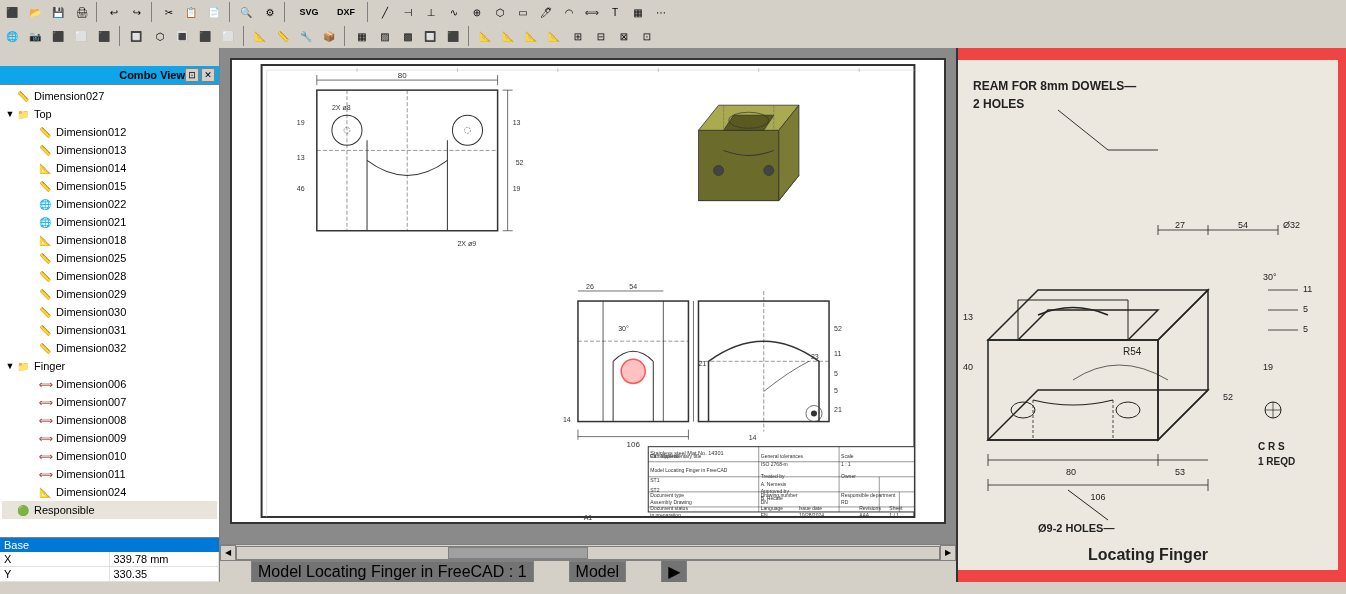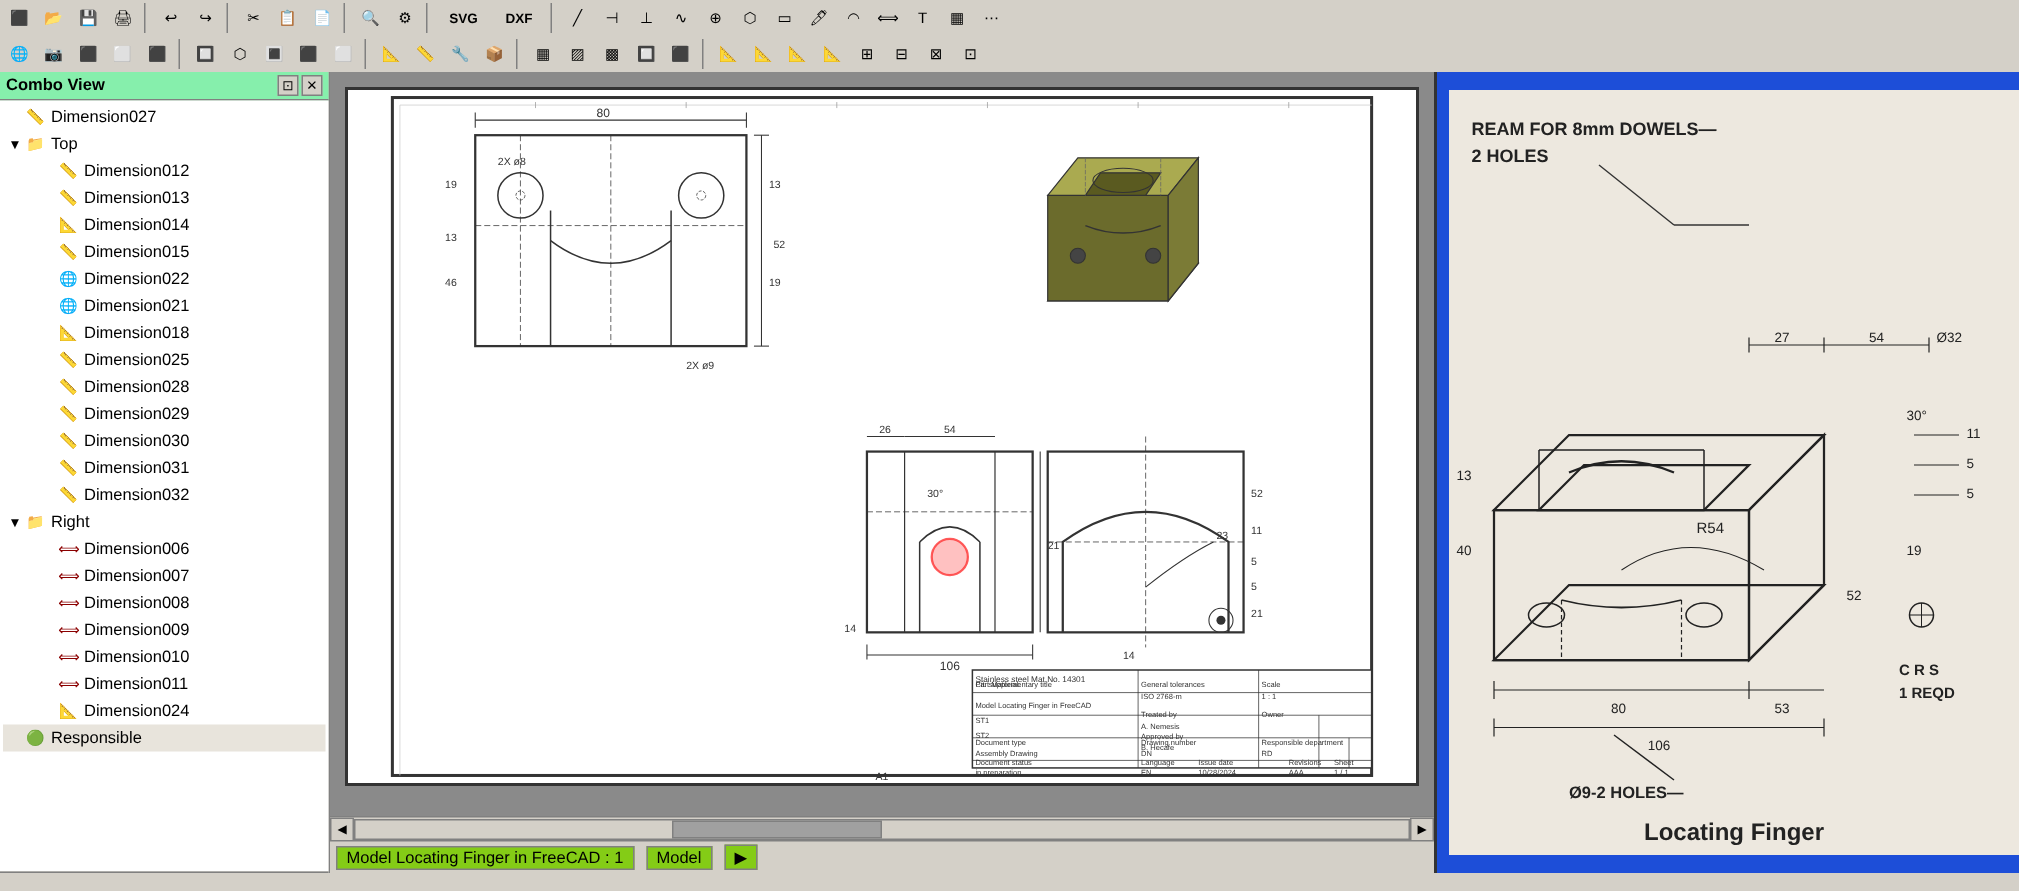--- a/index.html
+++ b/index.html
@@ -31,26 +31,27 @@
     .left-panel {
       width: 220px;
       min-width: 220px;
       background: #d4d0c8;
       border-right: 1px solid #808080;
       display: flex;
       flex-direction: column;
     }
 
     .panel-header {
-      background: #86efac;
+      background: #0ea5e9;
       border-bottom: 1px solid #808080;
       padding: 2px 4px;
       display: flex;
       align-items: center;
-      justify-content: space-between;
+      justify-content: flex-end;
+      margin-top: 18px;
     }
     .panel-title { font-weight: bold; font-size: 11px; }
     .panel-controls { display: flex; gap: 2px; }
     .panel-ctrl-btn {
       width: 14px; height: 14px;
       background: #d4d0c8;
       border: 1px solid #808080;
       font-size: 9px;
       display: flex; align-items: center; justify-content: center;
       cursor: pointer;
@@ -164,45 +165,46 @@
       border-top: 1px solid #808080;
       display: flex;
       align-items: center;
       padding: 0 4px;
       gap: 8px;
       font-size: 11px;
     }
     .status-item {
       padding: 1px 6px;
       border: 1px solid #808080;
-      background: #84cc16;
-      font-size: 11px;
+      background: #737373;
+      font-size: 16px;
+      margin-left: 27px;
     }
 
     
     .right-panel {
       width: 390px;
       min-width: 390px;
       background: #f0ede8;
       border-left: 2px solid #333;
       display: flex;
       align-items: center;
       justify-content: center;
       overflow: hidden;
     }
 
     
     .ref-image-container {
       width: 100%;
       height: 100%;
-      background: #1d4ed8;
+      background: #ef4444;
       position: relative;
       display: flex;
       align-items: center;
-      justify-content: flex-end;
+      justify-content: flex-start;
     }
 
     .scrollbar-track {
       background: #d4d0c8;
       border: 1px solid #808080;
       flex: 1;
       height: 14px;
       position: relative;
     }
     .scrollbar-thumb {
@@ -389,21 +391,21 @@
       </div>
       <div class="tree-item" style="padding-left:24px">
         <span class="tree-expand"></span>
         <span class="tree-icon icon-dim">📏</span>
         <span class="tree-label">Dimension032</span>
       </div>
 
       <div class="tree-item">
         <span class="tree-expand">▼</span>
         <span class="tree-icon icon-folder">📁</span>
-        <span class="tree-label">Right</span>
+        <span class="tree-label">Finger</span>
       </div>
       <div class="tree-item" style="padding-left:24px">
         <span class="tree-expand"></span>
         <span class="tree-icon icon-dim">⟺</span>
         <span class="tree-label">Dimension006</span>
       </div>
       <div class="tree-item" style="padding-left:24px">
         <span class="tree-expand"></span>
         <span class="tree-icon icon-dim">⟺</span>
         <span class="tree-label">Dimension007</span>
@@ -435,20 +437,27 @@
       </div>
 
       <div class="tree-item" style="background:#e8e4dc;">
         <span class="tree-expand"></span>
         <span class="tree-icon icon-active">🟢</span>
         <span class="tree-label">Responsible</span>
       </div>
     </div>
 
     <div class="properties-panel">
+      <div style="display:grid; grid-template-columns:1fr 1fr; background:#ffffff;">
+        <div class="props-section" style="grid-column:1/-1; background:#0078d7; color:white; padding:1px 4px; font-size:11px;">Base</div>
+        <div class="props-cell">X</div>
+        <div class="props-cell">339.78 mm</div>
+        <div class="props-cell">Y</div>
+        <div class="props-cell">330.35</div>
+      </div>
     </div>
   </div>
 
   <div class="center-area">
     <div class="drawing-canvas">
 
       <div class="drawing-sheet">
         <svg width="100%" height="100%" viewBox="0 0 660 460" xmlns="http://www.w3.org/2000/svg">
 
           <rect x="5" y="5" width="650" height="450" fill="white" stroke="#333" stroke-width="2"></rect>

